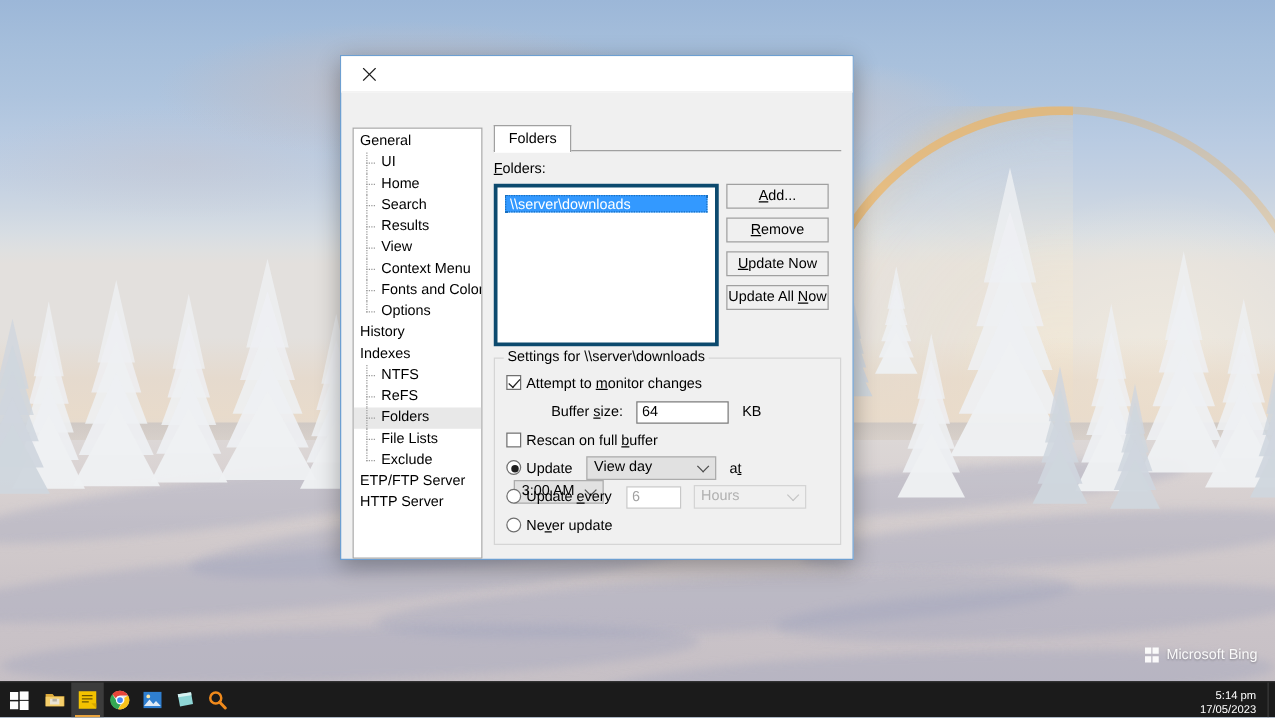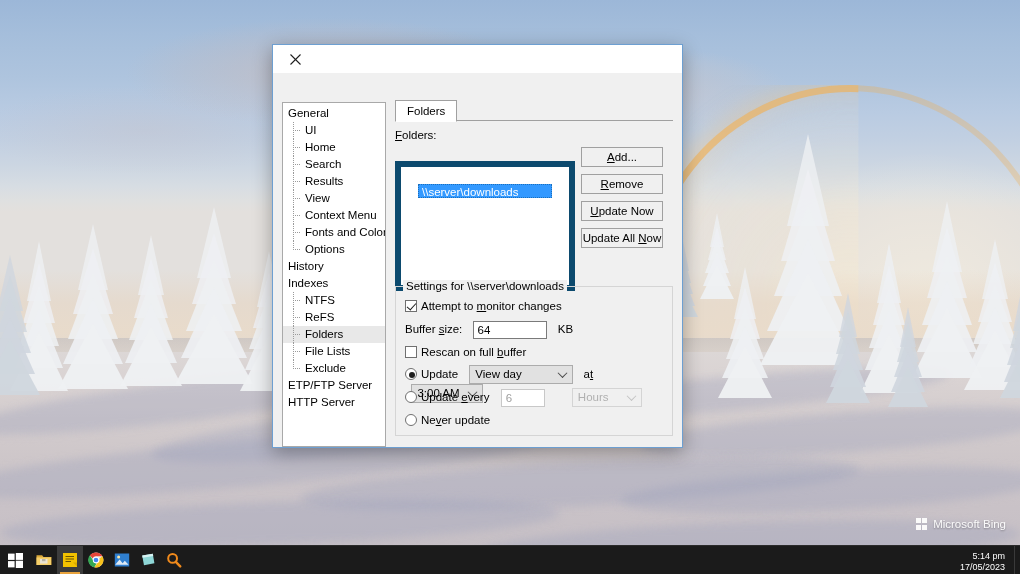--- a/index.html
+++ b/index.html
@@ -233,25 +233,25 @@
   }
 
   #tab-panel {
     position: absolute; left: 122px; top: 47px; right: 9px; bottom: 36px;
   }
 
   #folders-label { position: absolute; left: 0px; top: 8px; font-size: 11.5px; }
   .mn { text-decoration: underline; }
 
   #folders-listbox {
-    position: absolute; left: 0px; top: 40px;
+    position: absolute; left: 0px; top: 26px;
     width: 180px; height: 130px;
     background: #ffffff;
-    border: 6px solid #0c4a6e;
-    padding: 17px;
+    border: 3px solid #0c4a6e;
+    padding: 6px;
     overflow: hidden;
   }
   #folder-item-0 {
     height: 14px; line-height: 14px;
     background: #3399ff; color: #ffffff;
     font-size: 11.5px; padding-left: 3px;
     border: 1px dotted #1a6fbd;
     cursor: default;
     white-space: nowrap;
   }
@@ -563,21 +563,21 @@
         <button class="side-btn" style="top:80px;"><span class="mn">U</span>pdate Now</button>
         <button class="side-btn" style="top:107px;">Update All <span class="mn">N</span>ow</button>
 
         <div id="settings-group">
           <div id="settings-legend">Settings for \\server\downloads</div>
 
           <label class="grow" style="top:13px;">
             <span class="cb checked"></span><span>Attempt to <span class="mn">m</span>onitor changes</span>
           </label>
 
-          <div class="grow" style="top:34px;">
+          <div class="grow" style="top:34px;margin-left:36px;">
             <span>Buffer <span class="mn">s</span>ize:</span>
             <input class="txtbox" style="width: 74px; margin-left: 7px;" value="64">
             <span style="margin-left:8px;">KB</span>
           </div>
 
           <label class="grow" style="top:59px;">
             <span class="cb"></span><span>Rescan on full <span class="mn">b</span>uffer</span>
           </label>
 
           <div class="grow" style="top:78px;">
@@ -589,21 +589,21 @@
             <span style="margin-left:7px;">a<span class="mn">t</span></span>
             <span class="combo" style="width:72px; margin-left:6px;text-align:center;">
               <span class="cotext">3:00 AM</span>
               <span class="arrow"></span>
             </span>
           </div>
 
           <div class="grow" style="top:101px;">
             <label><span class="rb"></span><span>Update <span class="mn">e</span>very</span></label>
             <input class="txtbox disabled" style="width: 44px; margin-left: 8px;" disabled="" value="6">
-            <span class="combo disabled" style="width:70px; margin-left:24px;">
+            <span class="combo disabled" style="width:90px; margin-left:7px;">
               <span class="cotext">Hours</span>
               <span class="arrow"></span>
             </span>
           </div>
 
           <label class="grow" style="top:127px;">
             <span class="rb"></span><span>Ne<span class="mn">v</span>er update</span>
           </label>
         </div>
       </div>

